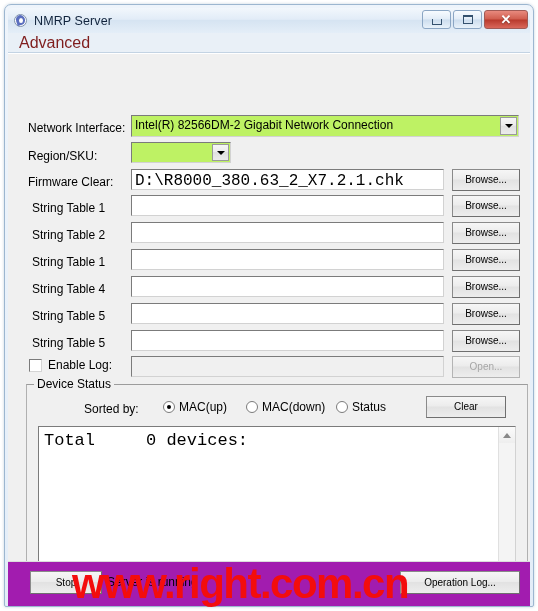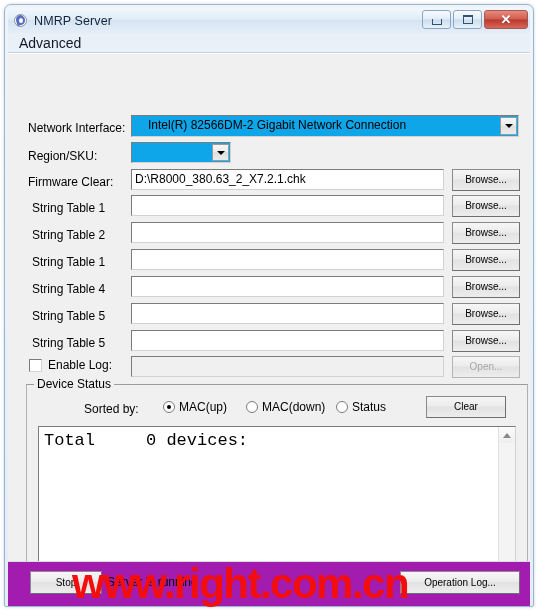--- a/index.html
+++ b/index.html
@@ -133,22 +133,22 @@
   
   #menu-bar {
     height: 19px;
     background: #e9f0f7;
     border-bottom: 1px solid #c3d3e3;
     display: flex;
     align-items: center;
     padding-left: 6px;
   }
   .menu-item {
-    font-size: 14px;
-    color: #0f172a;
+    font-size: 16px;
+    color: #7f1d1d;
     padding: 1px 5px;
   }
 
   
   #client {
     position: relative;
     height: 552px;
     background: #f0f0f0;
     border-top: 1px solid #ffffff;
   }
@@ -160,22 +160,22 @@
     position: absolute;
     white-space: nowrap;
   }
   .txtbox {
     position: absolute;
     box-sizing: border-box;
     background: #ffffff;
     border: 1px solid #7b7b7b;
     border-right-color: #d2d2d2;
     border-bottom-color: #d2d2d2;
-    font-size: 12px;
-    font-family: Liberation Sans, sans-serif;
+    font-size: 16px;
+    font-family: Liberation Mono, monospace;
     color: #000;
     padding: 2px 0 0 3px;
     overflow: hidden;
     white-space: nowrap;
   }
   .txtbox.disabled {
     background: #f0f0f0;
     color: #a0a0a0;
   }
   .btn {
@@ -192,26 +192,26 @@
     display: flex;
     align-items: center;
     justify-content: center;
     line-height: 1;
   }
   .btn.disabled { color: #a6a6a6; border-color: #b4b4b4; }
 
   .combo {
     position: absolute;
     box-sizing: border-box;
-    background: #0ea5e9;
+    background: #bef264;
     border: 1px solid #7b7b7b;
     border-right-color: #d2d2d2;
     border-bottom-color: #d2d2d2;
     font-size: 12px;
-    padding: 2px 0 0 16px;
+    padding: 2px 0 0 3px;
     overflow: hidden;
     white-space: nowrap;
   }
   .combo .arrow-box {
     position: absolute;
     right: 1px; top: 1px; bottom: 1px;
     width: 17px;
     background: linear-gradient(to bottom, #f6f6f6 0%, #ececec 45%, #e0e0e0 50%, #ebebeb 100%);
     border: 1px solid #9a9a9a;
     box-sizing: border-box;

